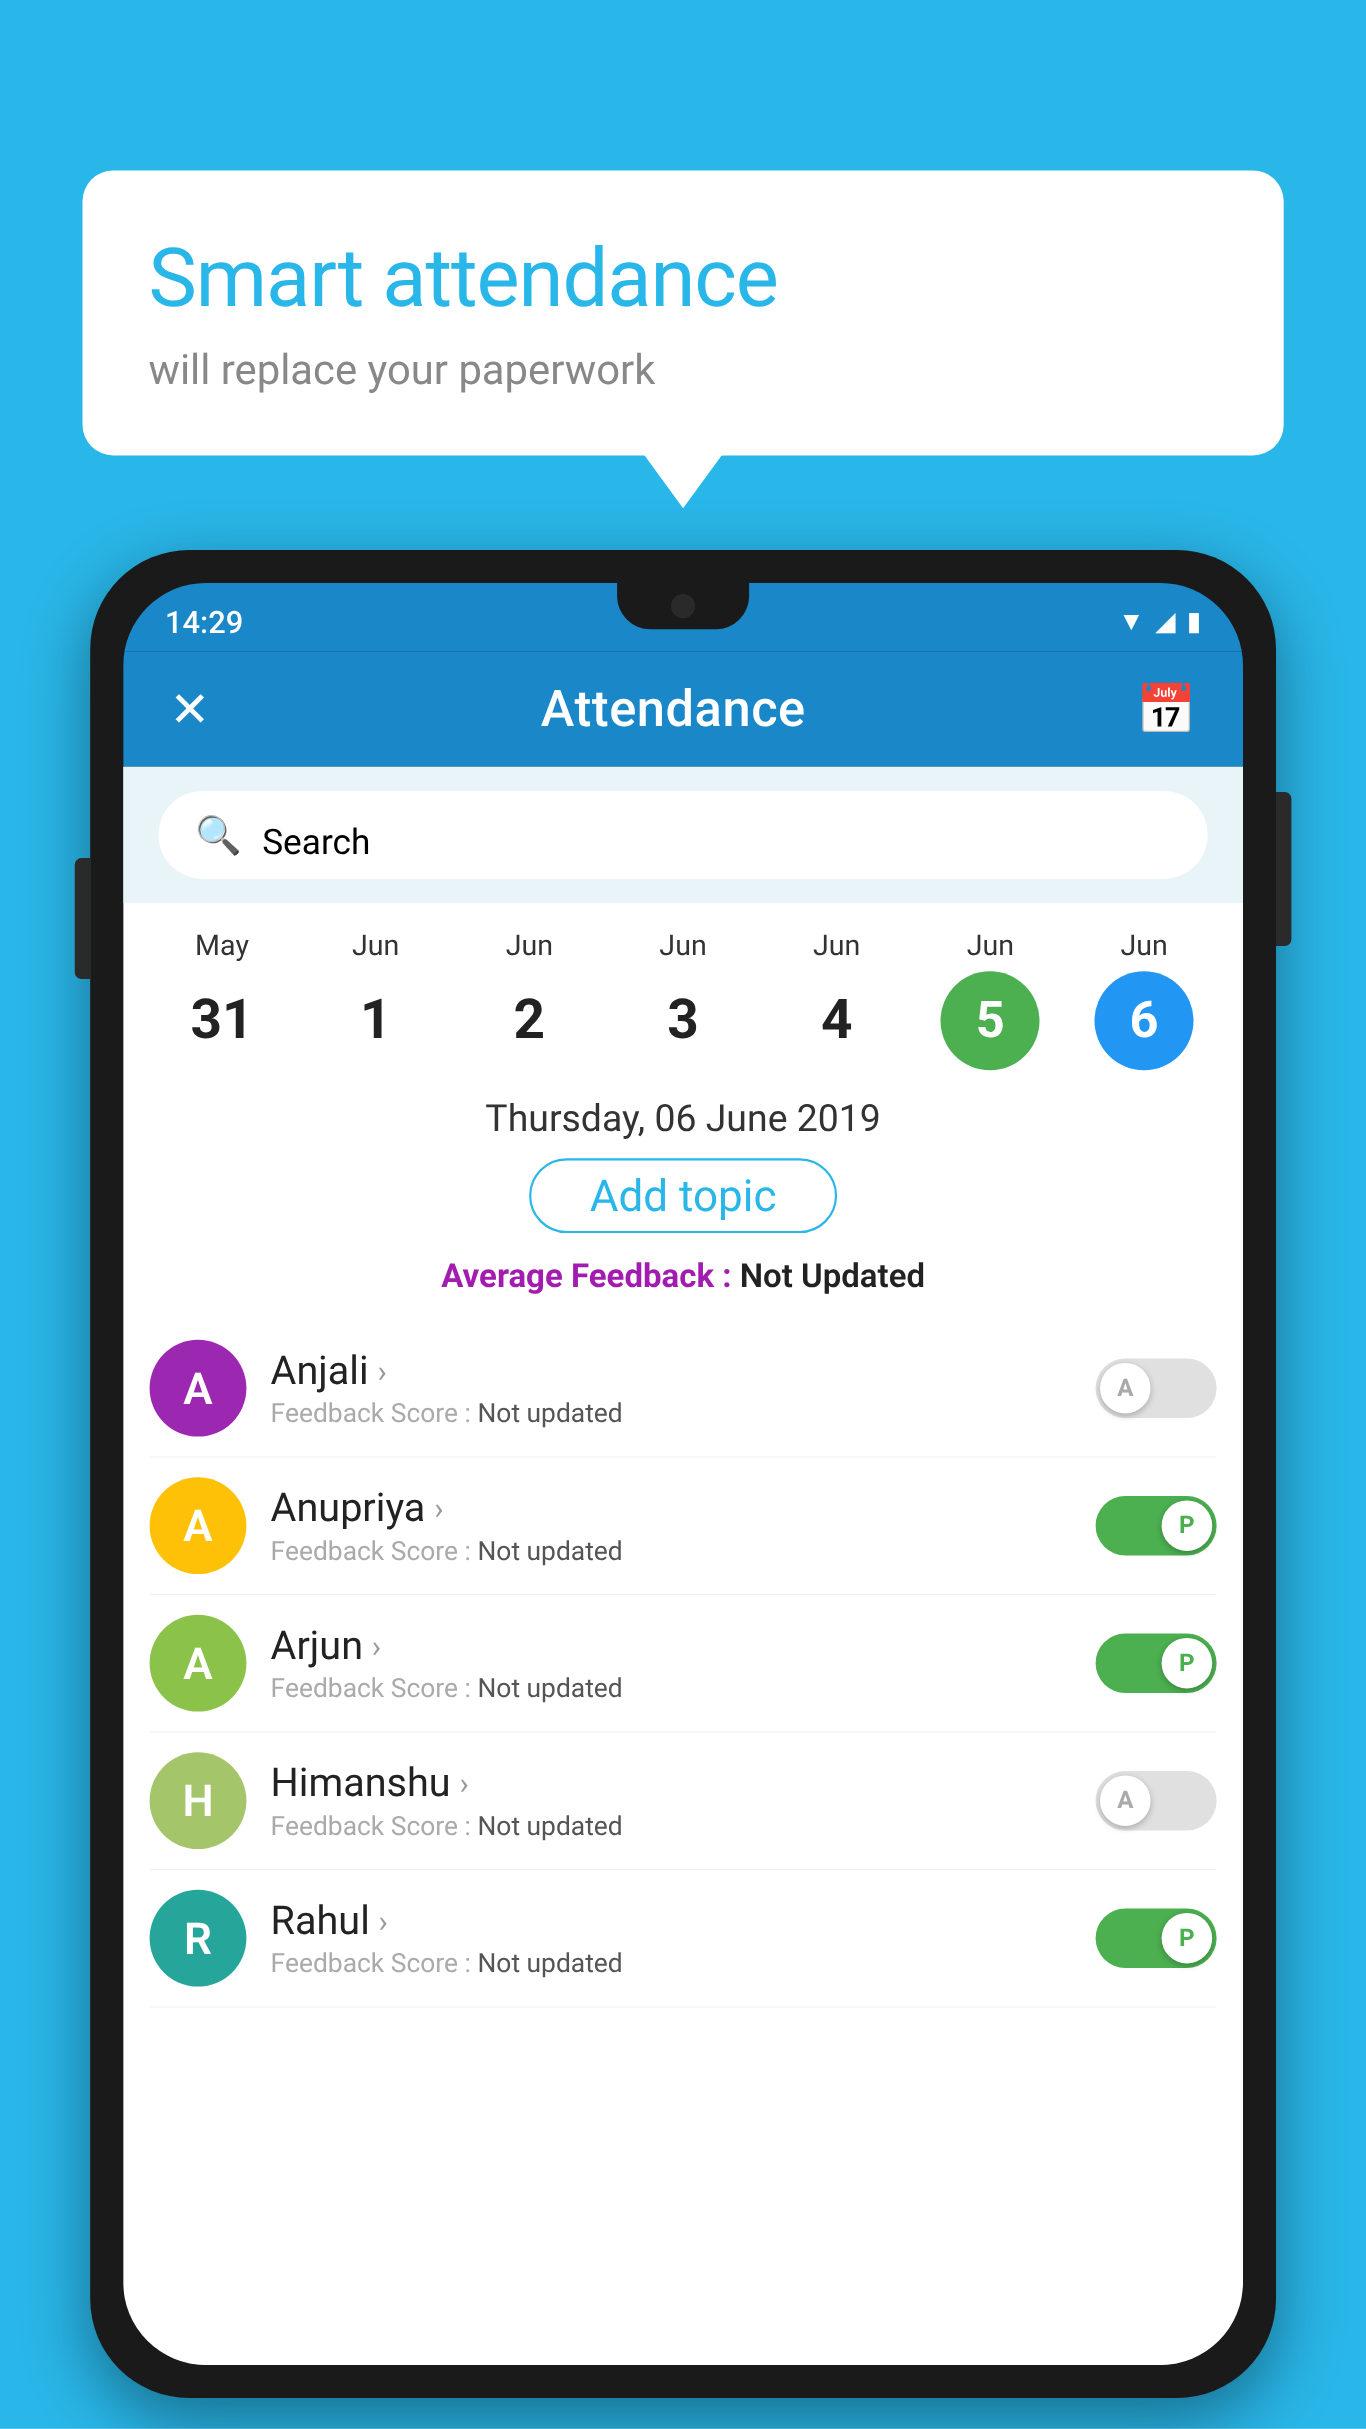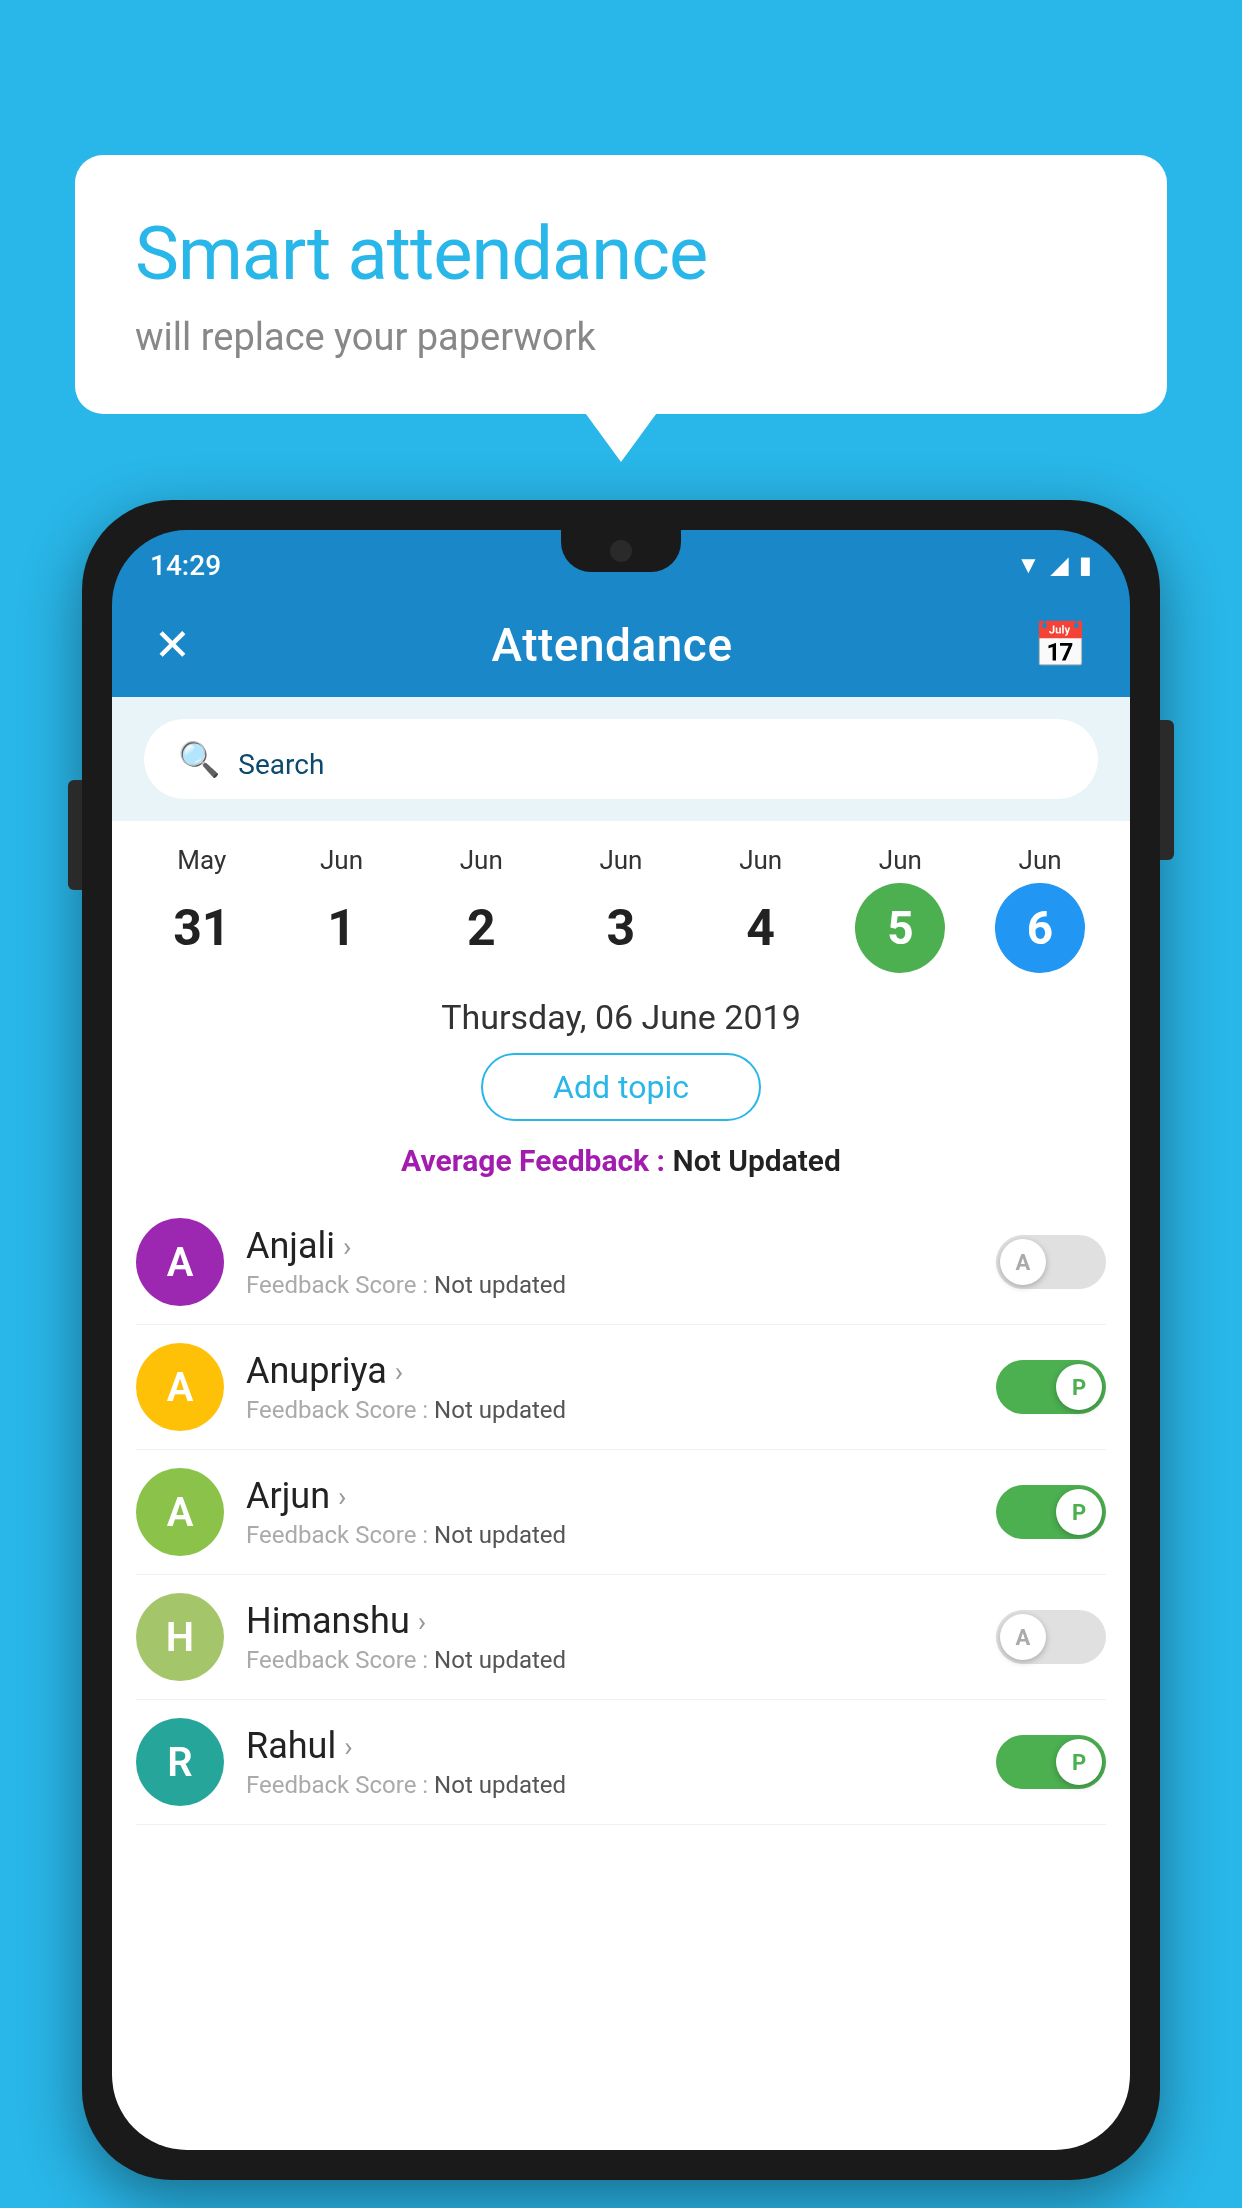--- a/index.html
+++ b/index.html
@@ -206,22 +206,22 @@
       padding: 0 34px;
       gap: 18px;
     }
 
     .search-icon {
       color: #aaa;
       font-size: 34px;
     }
 
     .search-text {
-      color: #0c4a6e;
-      font-size: 28px;
+      color: #000000;
+      font-size: 32px;
       font-weight: 400;
       margin-top: 11px;
     }
 
     
     .calendar-row {
       display: flex;
       align-items: center;
       padding: 24px 20px 0;
       justify-content: space-around;
@@ -278,21 +278,21 @@
     .add-topic-btn {
       display: flex;
       align-items: center;
       justify-content: center;
       margin: 0 auto 22px;
       width: 280px;
       height: 68px;
       border: 2px solid #29b6e8;
       border-radius: 40px;
       color: #29b6e8;
-      font-size: 32px;
+      font-size: 40px;
       font-weight: 400;
       cursor: pointer;
     }
 
     
     .feedback-avg {
       text-align: center;
       font-size: 30px;
       color: #888;
       margin-bottom: 22px;

